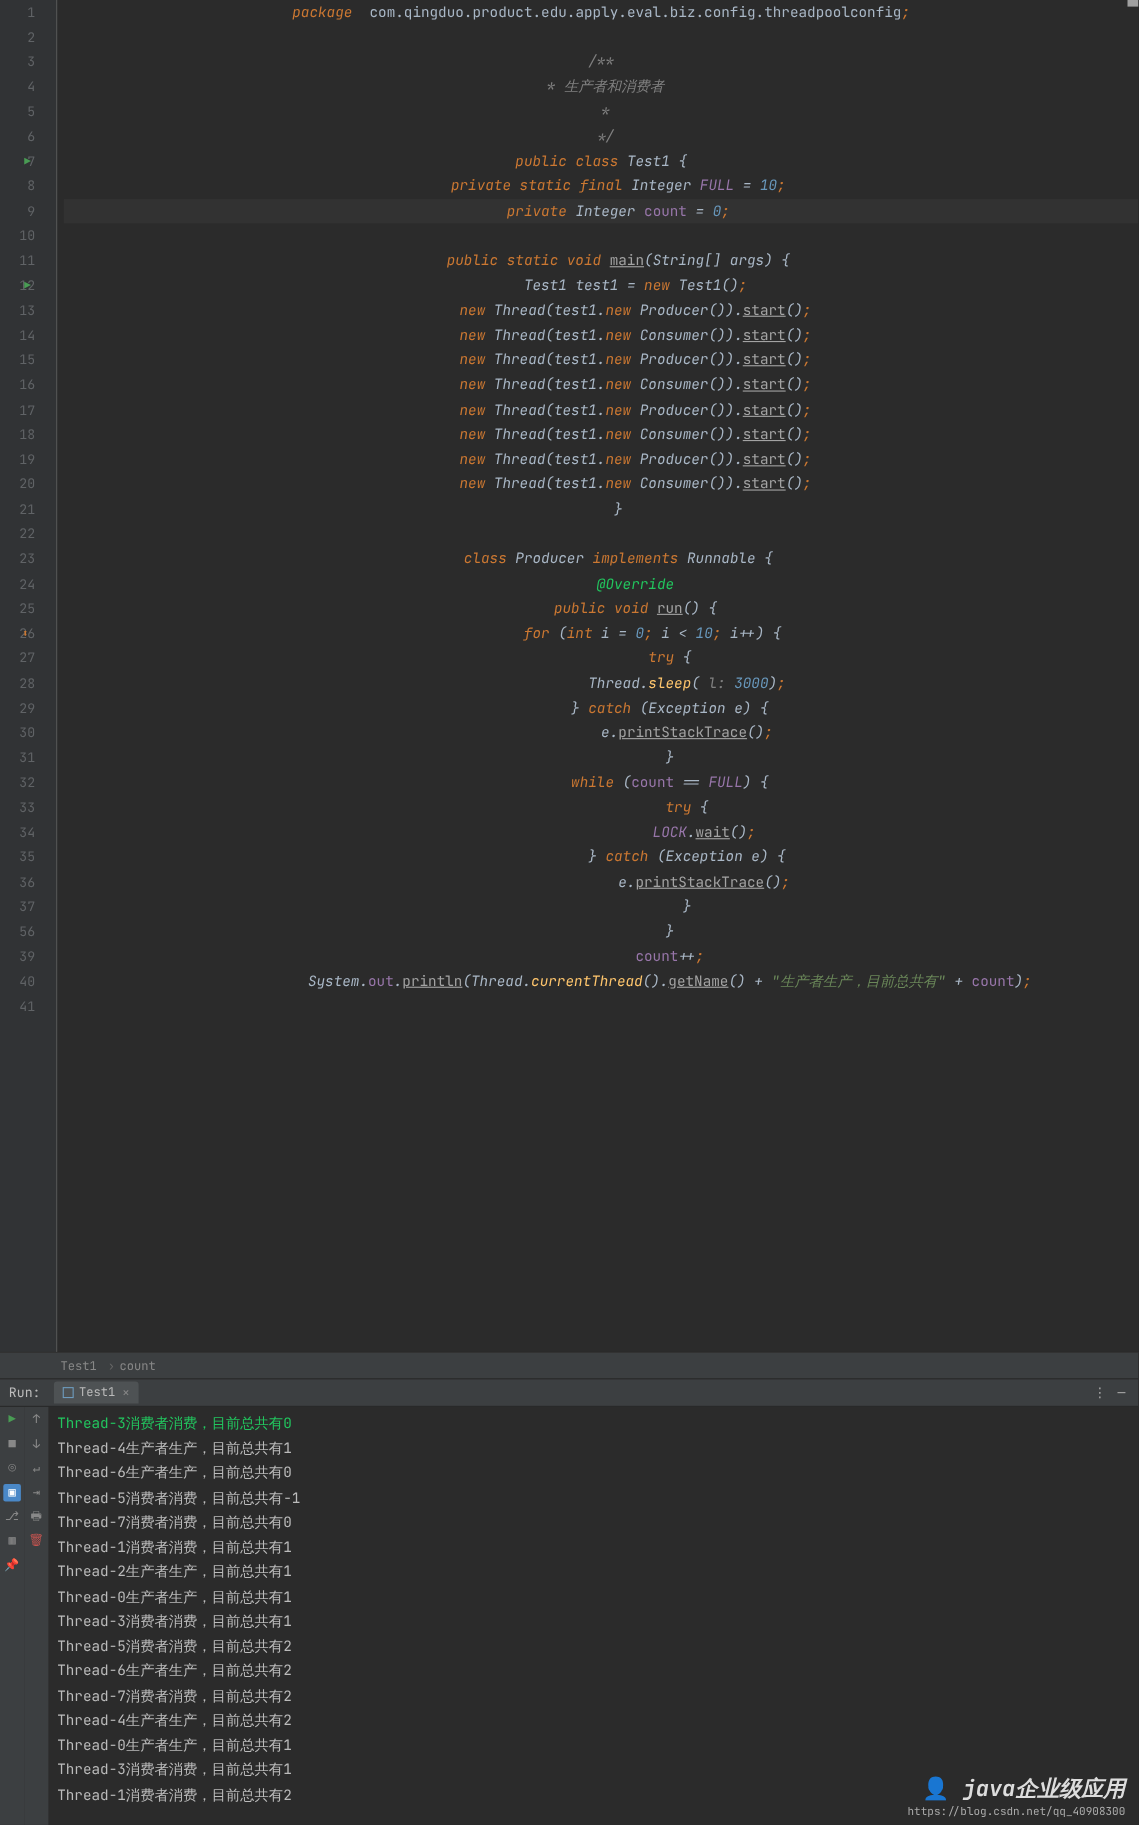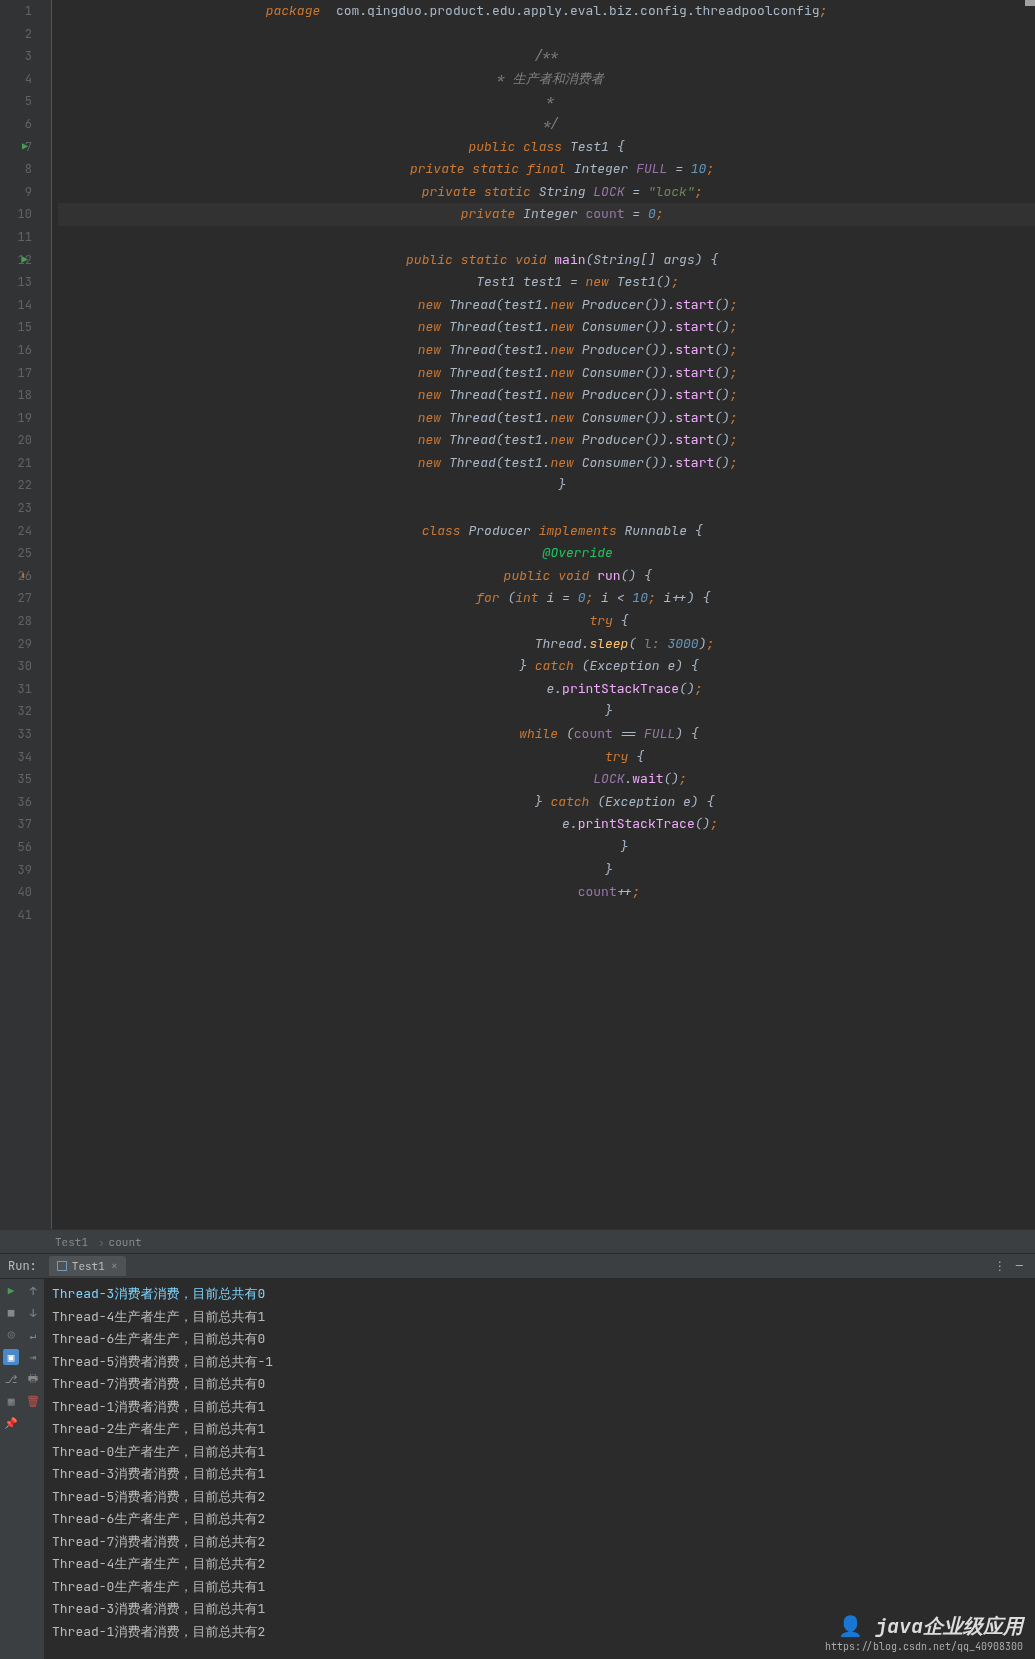--- a/index.html
+++ b/index.html
@@ -63,21 +63,21 @@
   height: 22.6px;
   line-height: 22.6px;
   white-space: pre;
 }
 .code-line.current {
   background: #323232;
 }
 .kw { color: #cc7832; }
 .type { color: #a9b7c6; }
 .cls { color: #a9b7c6; }
-.method { color: #f0abfc; font-style: normal; }
+.method { color: #a3a3a3; font-style: normal; text-decoration: underline; }
 .static-method { color: #ffc66d; font-style: italic; }
 .str { color: #6a8759; }
 .num { color: #6897bb; }
 .comment { color: #808080; }
 .field { color: #9876aa; font-style: normal; }
 .static-field { color: #9876aa; font-style: italic; }
 .param { color: #a9b7c6; }
 .var { color: #a9b7c6; }
 .ann { color: #22c55e; }
 .pkg { color: #a9b7c6; font-style: normal; }
@@ -153,21 +153,21 @@
 .tbtn.red { color: #c75450; }
 .console {
   flex: 1;
   padding: 4px 8px;
   color: #bbbbbb;
   font-size: 13px;
   font-style: normal;
   overflow: hidden;
 }
 .console-line { height: 22.5px; line-height: 22.5px; }
-.console-line.faded { color: #7dd3fc; }
+.console-line.faded { color: #22c55e; }
 
 .watermark {
   position: absolute;
   right: 12px;
   bottom: 6px;
   text-align: right;
   color: #ddd;
 }
 .watermark .title { font-size: 20px; font-weight: bold; font-style: italic;}
 .watermark .url { font-size: 10px; color: #aaa; }
@@ -231,21 +231,20 @@
   <div class="code" id="code">
     <div class="scrollbar-v"></div>
   <div class="code-line"><span class="kw">package</span>  <span class="pkg">com.qingduo.product.edu.apply.eval.biz.config.threadpoolconfig</span><span class="punct">;</span></div>
       <div class="code-line"></div>
       <div class="code-line"><span class="comment">/**</span></div>
       <div class="code-line"><span class="comment"> * 生产者和消费者</span></div>
       <div class="code-line"><span class="comment"> *</span></div>
       <div class="code-line"><span class="comment"> */</span></div>
       <div class="code-line"><span class="kw">public class</span> <span class="cls">Test1</span> {</div>
       <div class="code-line">    <span class="kw">private static final</span> <span class="type">Integer</span> <span class="static-field">FULL</span> = <span class="num">10</span><span class="punct">;</span></div>
-      <div class="code-line">    <span class="kw">private static</span> <span class="type">String</span> <span class="static-field">LOCK</span> = <span class="str">"lock"</span><span class="punct">;</span></div>
       <div class="code-line current">    <span class="kw">private</span> <span class="type">Integer</span> <span class="field">count</span> = <span class="num">0</span><span class="punct">;</span></div>
       <div class="code-line"></div>
       <div class="code-line">    <span class="kw">public static void</span> <span class="method">main</span>(<span class="type">String</span>[] <span class="param">args</span>) {</div>
       <div class="code-line">        <span class="type">Test1</span> <span class="var">test1</span> = <span class="kw">new</span> <span class="type">Test1</span>()<span class="punct">;</span></div>
       <div class="code-line">        <span class="kw">new</span> <span class="type">Thread</span>(<span class="var">test1</span>.<span class="kw">new</span> <span class="type">Producer</span>()).<span class="method">start</span>()<span class="punct">;</span></div>
       <div class="code-line">        <span class="kw">new</span> <span class="type">Thread</span>(<span class="var">test1</span>.<span class="kw">new</span> <span class="type">Consumer</span>()).<span class="method">start</span>()<span class="punct">;</span></div>
       <div class="code-line">        <span class="kw">new</span> <span class="type">Thread</span>(<span class="var">test1</span>.<span class="kw">new</span> <span class="type">Producer</span>()).<span class="method">start</span>()<span class="punct">;</span></div>
       <div class="code-line">        <span class="kw">new</span> <span class="type">Thread</span>(<span class="var">test1</span>.<span class="kw">new</span> <span class="type">Consumer</span>()).<span class="method">start</span>()<span class="punct">;</span></div>
       <div class="code-line">        <span class="kw">new</span> <span class="type">Thread</span>(<span class="var">test1</span>.<span class="kw">new</span> <span class="type">Producer</span>()).<span class="method">start</span>()<span class="punct">;</span></div>
       <div class="code-line">        <span class="kw">new</span> <span class="type">Thread</span>(<span class="var">test1</span>.<span class="kw">new</span> <span class="type">Consumer</span>()).<span class="method">start</span>()<span class="punct">;</span></div>
@@ -263,20 +262,21 @@
       <div class="code-line">                    <span class="var">e</span>.<span class="method">printStackTrace</span>()<span class="punct">;</span></div>
       <div class="code-line">                }</div>
       <div class="code-line">                <span class="kw">while</span> (<span class="field">count</span> <span class="op">==</span> <span class="static-field">FULL</span>) {</div>
       <div class="code-line">                    <span class="kw">try</span> {</div>
       <div class="code-line">                        <span class="static-field">LOCK</span>.<span class="method">wait</span>()<span class="punct">;</span></div>
       <div class="code-line">                    } <span class="kw">catch</span> (<span class="type">Exception</span> <span class="var">e</span>) {</div>
       <div class="code-line">                        <span class="var">e</span>.<span class="method">printStackTrace</span>()<span class="punct">;</span></div>
       <div class="code-line">                    }</div>
       <div class="code-line">                }</div>
       <div class="code-line">                <span class="field">count</span>++<span class="punct">;</span></div>
+      <div class="code-line">                <span class="type">System</span>.<span class="field">out</span>.<span class="method">println</span>(<span class="type">Thread</span>.<span class="static-method">currentThread</span>().<span class="method">getName</span>() + <span class="str">"生产者生产，目前总共有"</span> + <span class="field">count</span>)<span class="punct">;</span></div>
     </div>
 </div>
 
 <div class="breadcrumb">
   <span>Test1</span>
   <span class="bc-sep">›</span>
   <span>count</span>
 </div>
 
 <div class="run-header">

